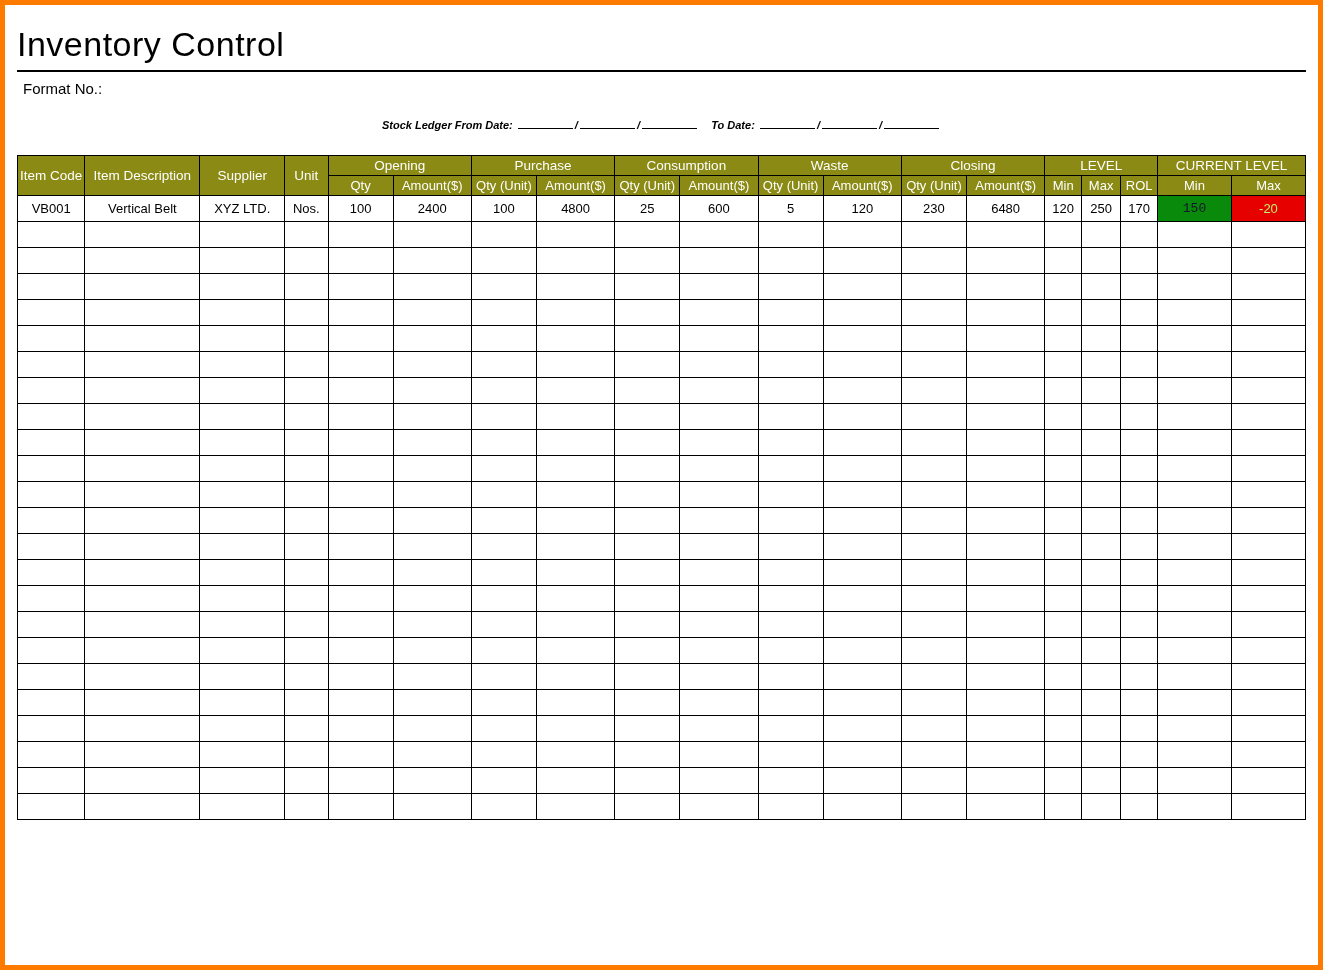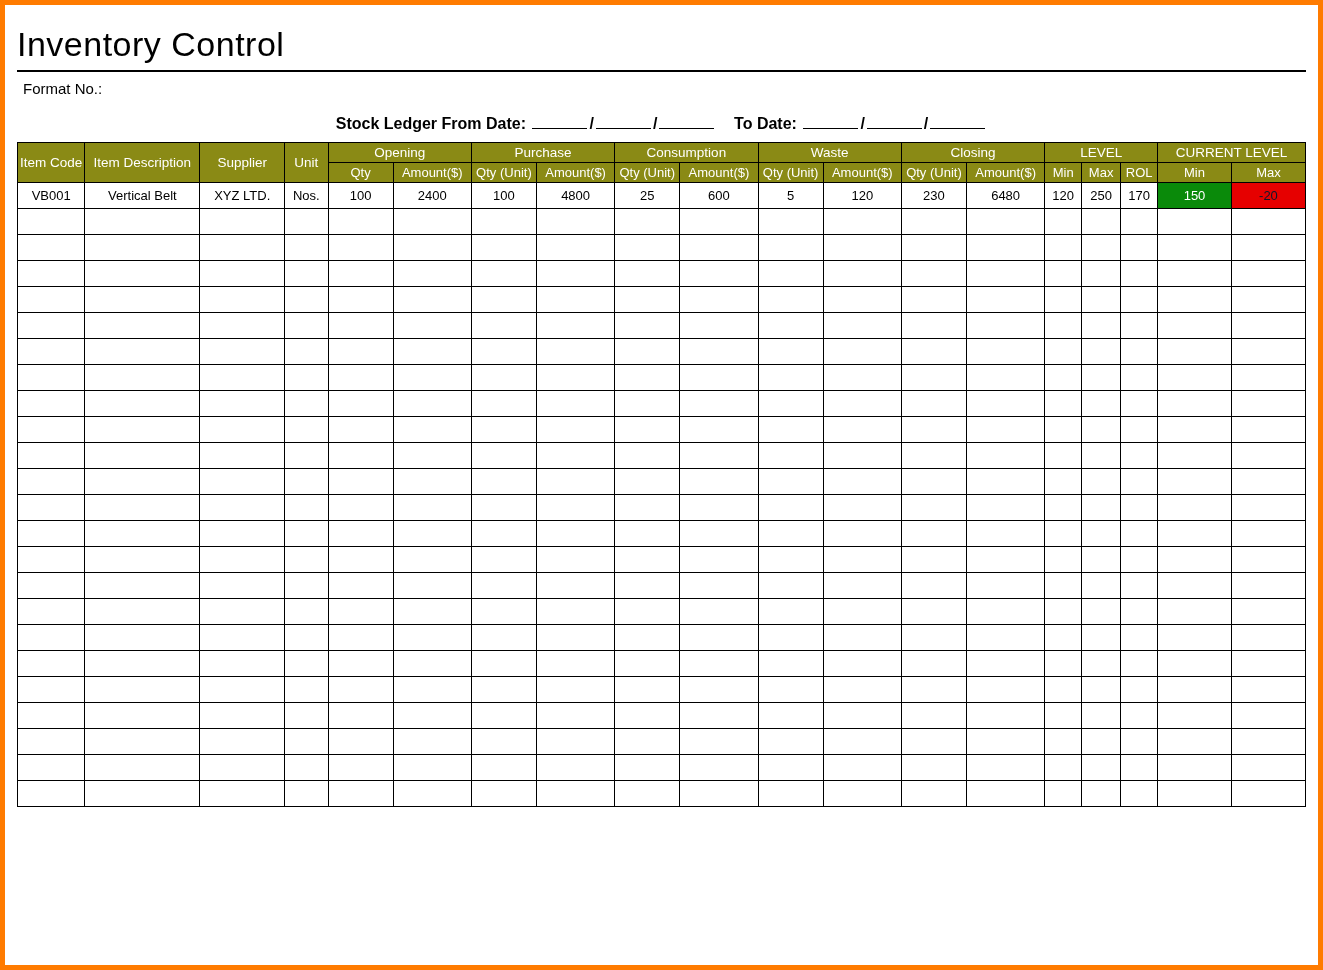--- a/index.html
+++ b/index.html
@@ -26,23 +26,24 @@
     border-bottom:2px solid #000;
     margin:0 0 8px 0;
   }
   .format-row {
     font-size:15px;
     margin-bottom:18px;
     padding-left:6px;
   }
   .ledger-row {
     text-align:center;
-    font-size:16px;
+    font-size:11px;
+    font-style:italic;
     font-weight:bold;
-    margin-bottom:9px;
+    margin-bottom:24px;
   }
   .ledger-row .blank {
     display:inline-block;
     border-bottom:1px solid #000;
     min-width:55px;
     height:14px;
     vertical-align:baseline;
     margin:0 2px;
   }
   table.grid {
@@ -75,22 +76,22 @@
   .col-itemdesc   { width:106px; }
   .col-supplier   { width:78px; }
   .col-unit       { width:40px; }
   .col-qty        { width:60px; }
   .col-amt        { width:72px; }
   .col-lmin       { width:34px; }
   .col-lmax       { width:36px; }
   .col-lrol       { width:34px; }
   .col-cmin       { width:68px; }
   .col-cmax       { width:68px; }
-  td.cell-green { background:#0a8a0a; color:#ffffff; }
-  td.cell-red   { background:#e60000; color:#0f172a; }
+  td.cell-green { background:#0a8a0a; color:#0f172a;font-family:Liberation Mono, monospace; }
+  td.cell-red   { background:#e60000; color:#bef264; }
   .notes {
     background:#d7f3f3;
     border:1px solid #000;
     border-top:none;
     font-size:14px;
     padding:3px 4px;
     width:100%;
   }
 </style>
 </head>

